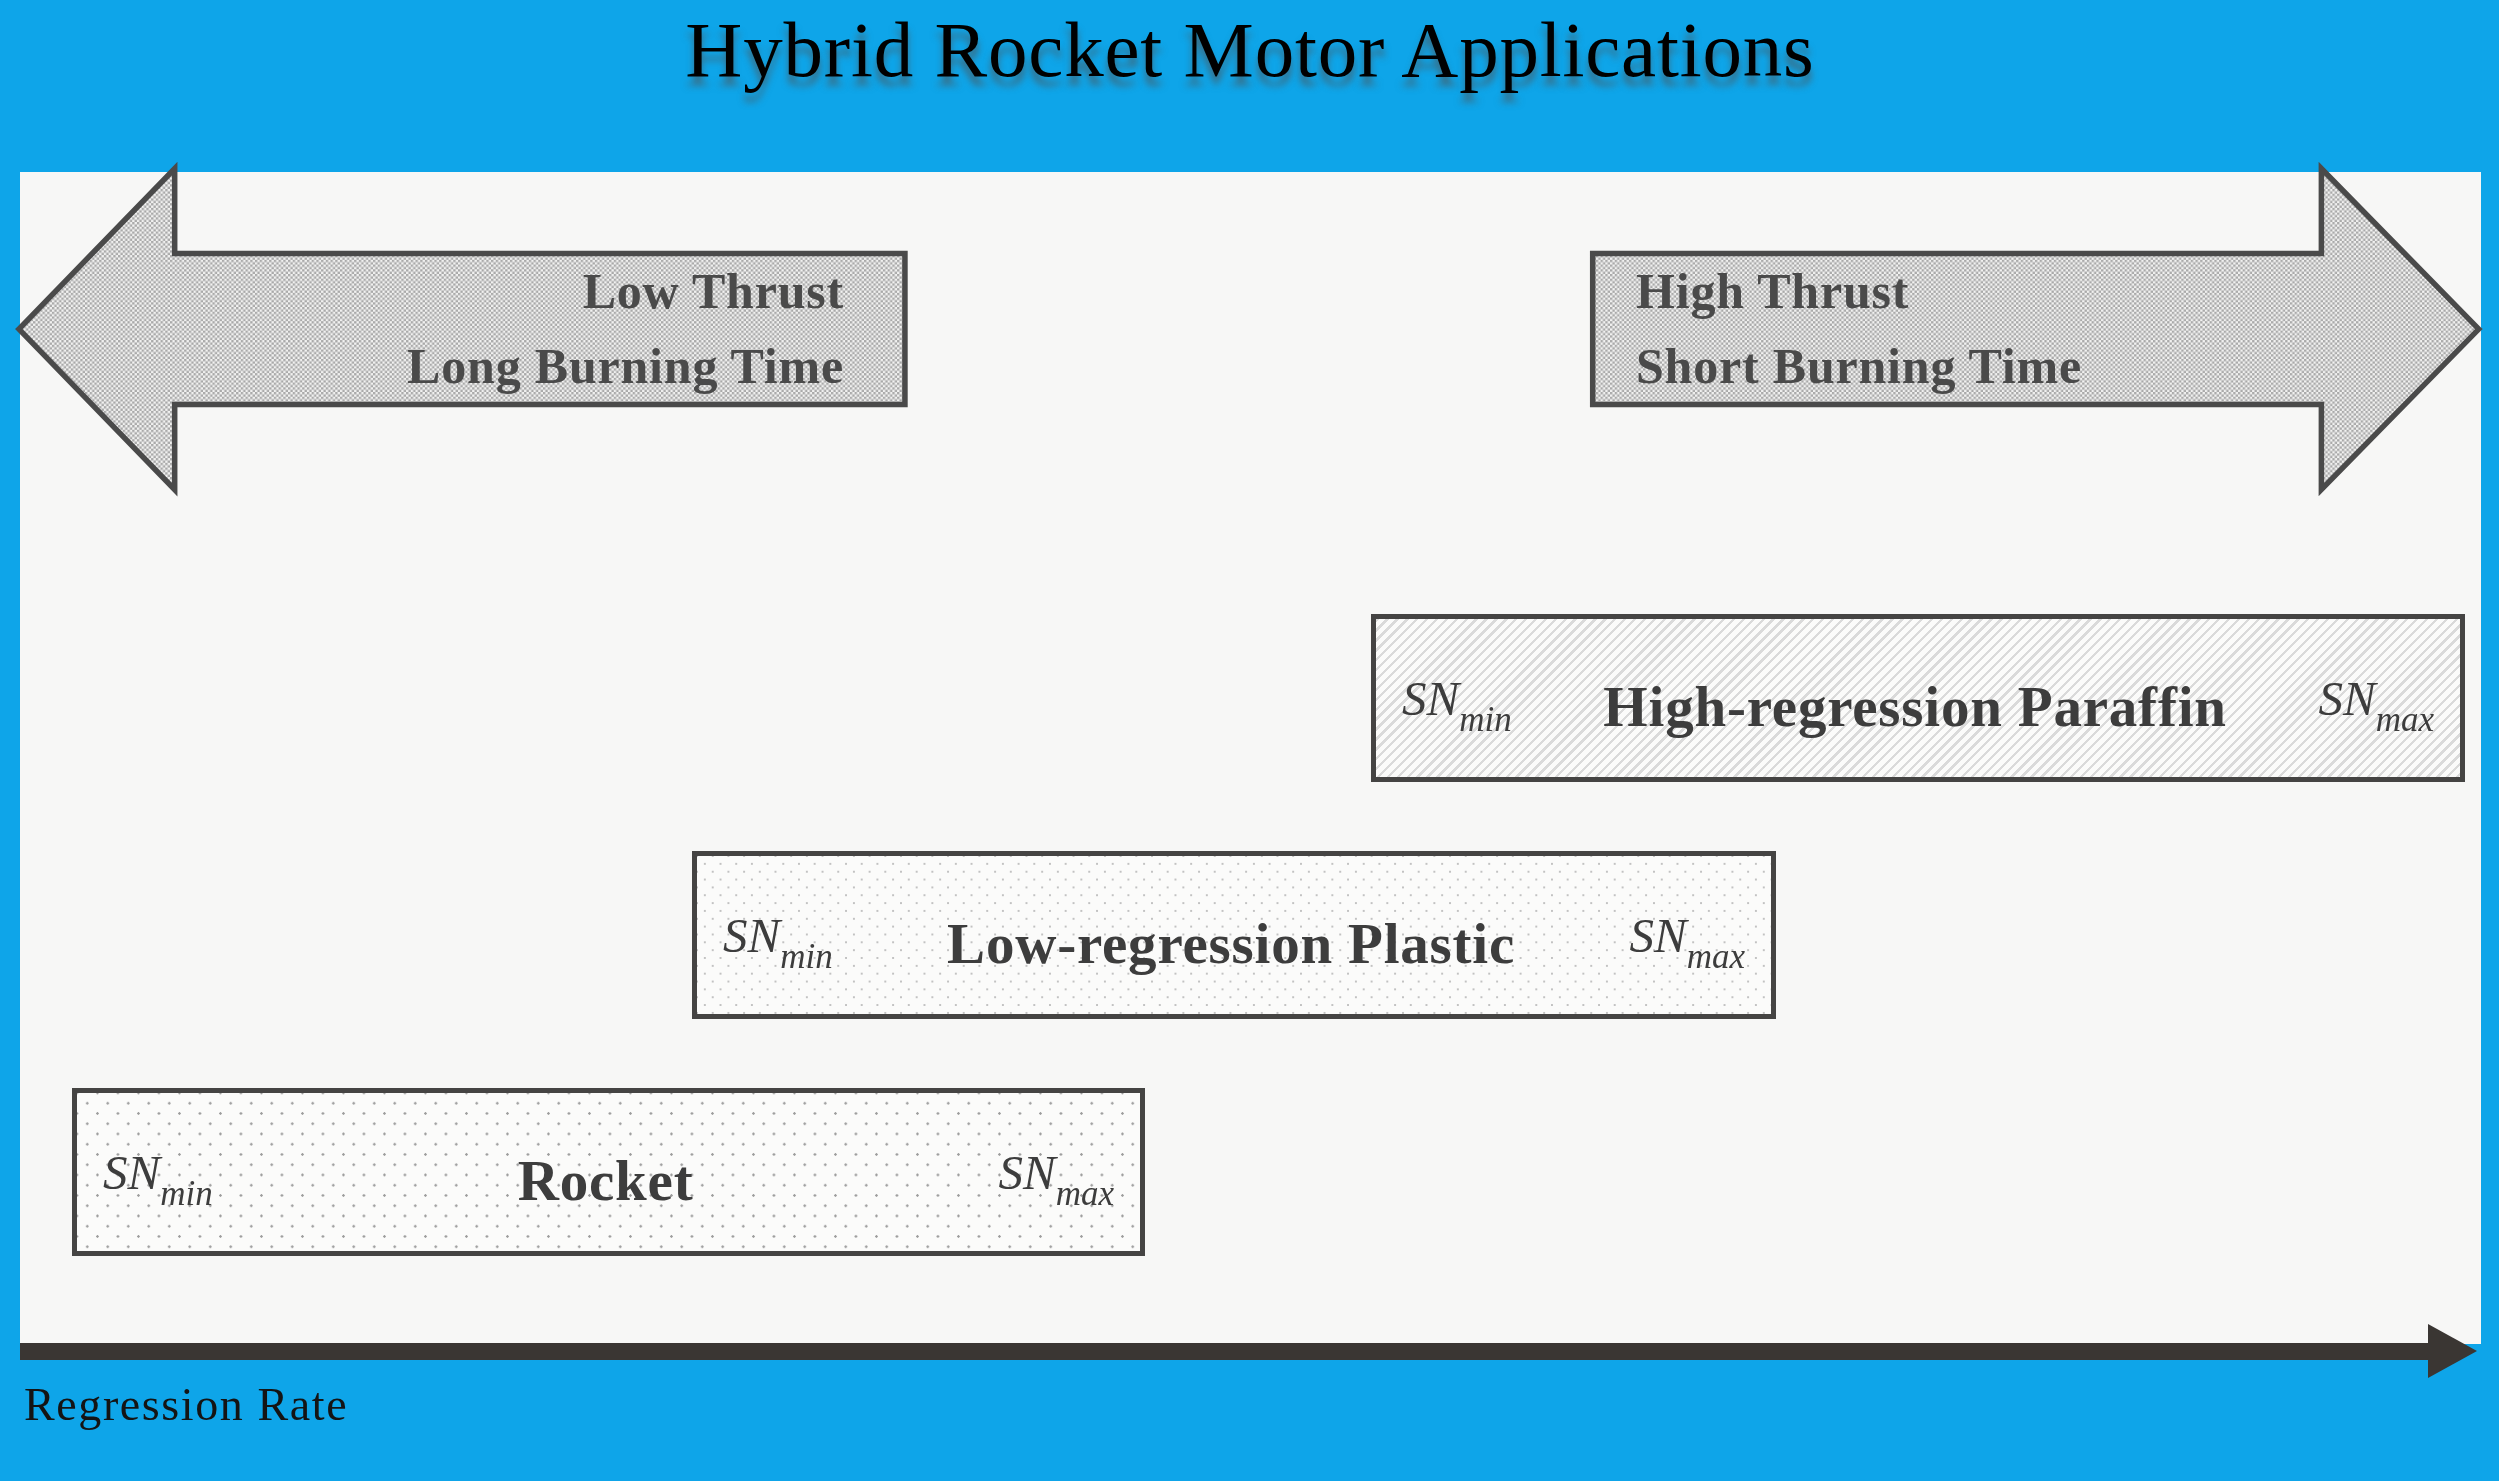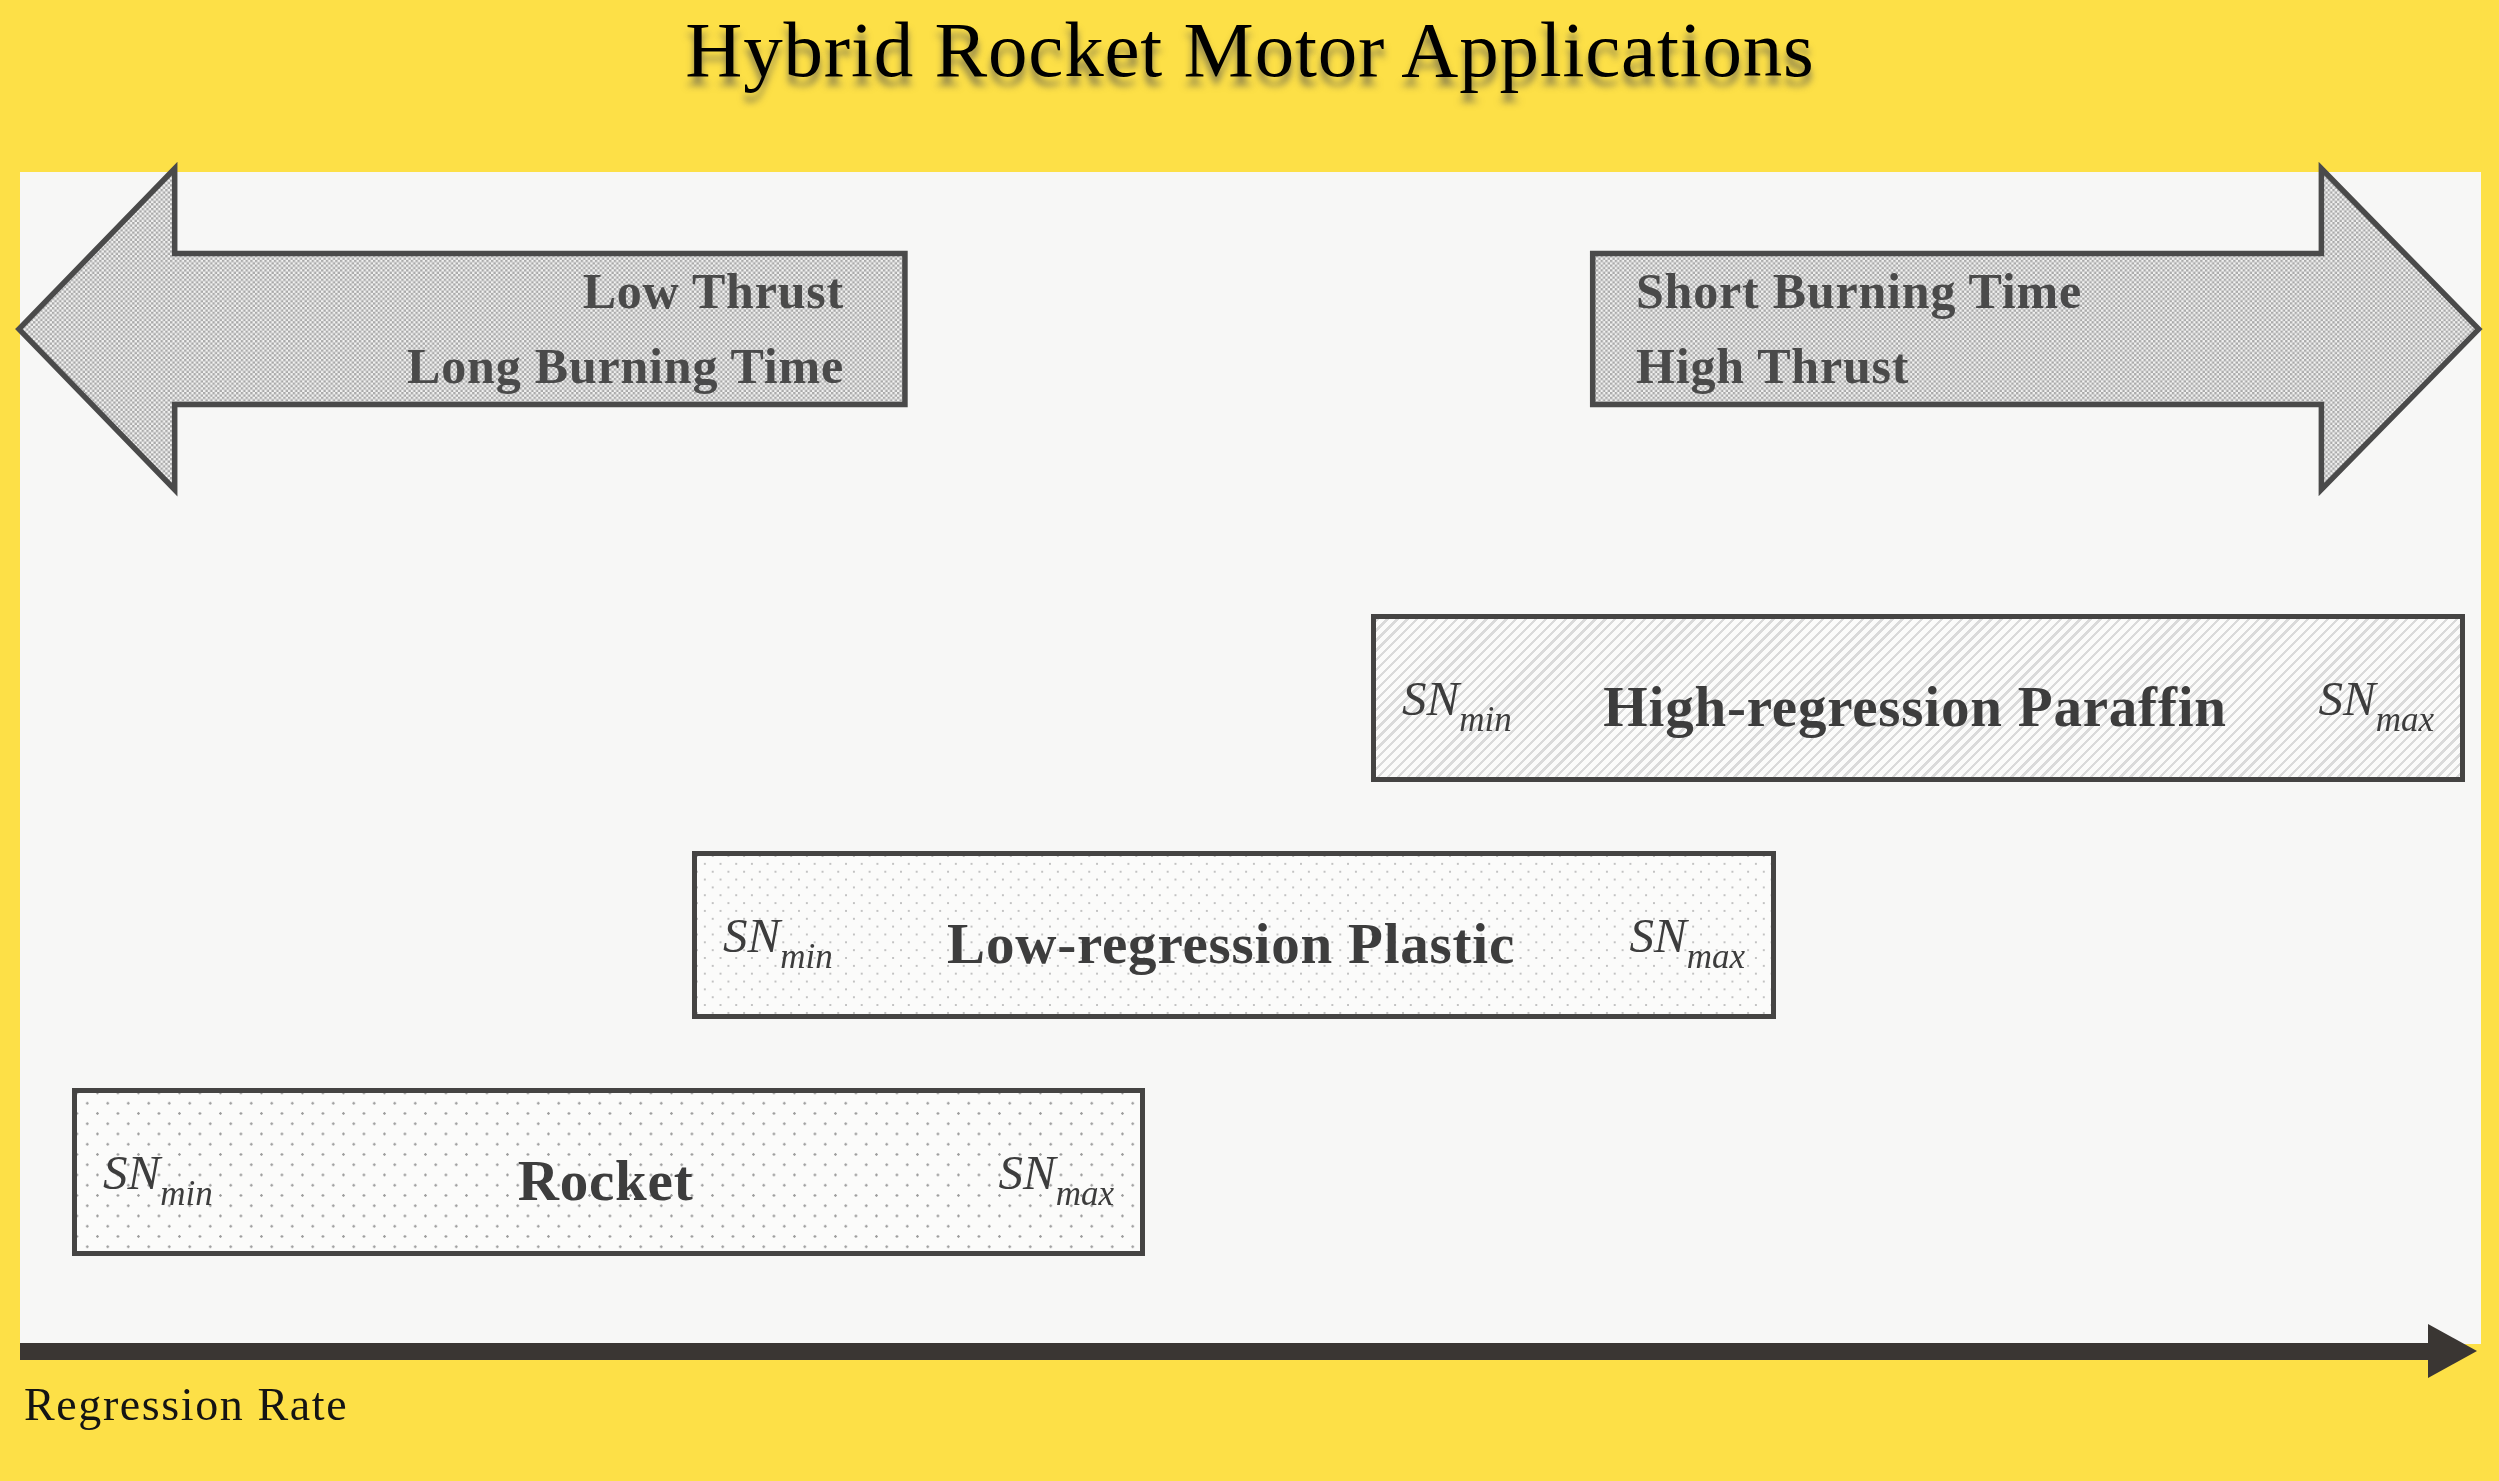--- a/index.html
+++ b/index.html
@@ -1,19 +1,19 @@
 <!DOCTYPE html>
 <html style="font-size:12.6px"><head>
 <meta charset="utf-8">
 <style>
   html,body{margin:0;padding:0;background:#ffffff;}
   #page{
     position:relative;
     width:2500px;height:1482px;
-    background:#fde047;
+    background:#0ea5e9;
     font-family:"Liberation Serif", serif;
     overflow:hidden;
   }
   #panel{
     position:absolute;left:19.7px;top:172px;width:2461px;height:1172px;
     background:#f7f7f6;
   }
   #title{
     position:absolute;left:0;top:4.7px;width:100%;
     text-align:center;
@@ -113,22 +113,22 @@
     <path d="M 24 418 L 222 214 L 222 322 L 1150 322 L 1150 514 L 222 514 L 222 622 Z" fill="url(#checker)" stroke="#4a4a4a" stroke-width="7" stroke-linejoin="miter"></path>
     <path d="M 3150 418 L 2950 214 L 2950 322 L 2024 322 L 2024 514 L 2950 514 L 2950 622 Z" fill="url(#checker)" stroke="#4a4a4a" stroke-width="7" stroke-linejoin="miter"></path>
   </svg>
 
   <div id="left-arrow-text" class="arrow-text">
     <span>Low Thrust</span>
     <span>Long Burning Time</span>
   </div>
 
   <div id="right-arrow-text" class="arrow-text">
+    <span>High Thrust</span>
     <span>Short Burning Time</span>
-    <span>High Thrust</span>
   </div>
 
   <div id="band-high" class="band">
     <span class="sn"><span>SN</span><sub>min</sub></span>
     <span class="label">High-regression Paraffin</span>
     <span class="sn"><span>SN</span><sub>max</sub></span>
   </div>
 
   <div id="band-low" class="band">
     <span class="sn"><span>SN</span><sub>min</sub></span>

